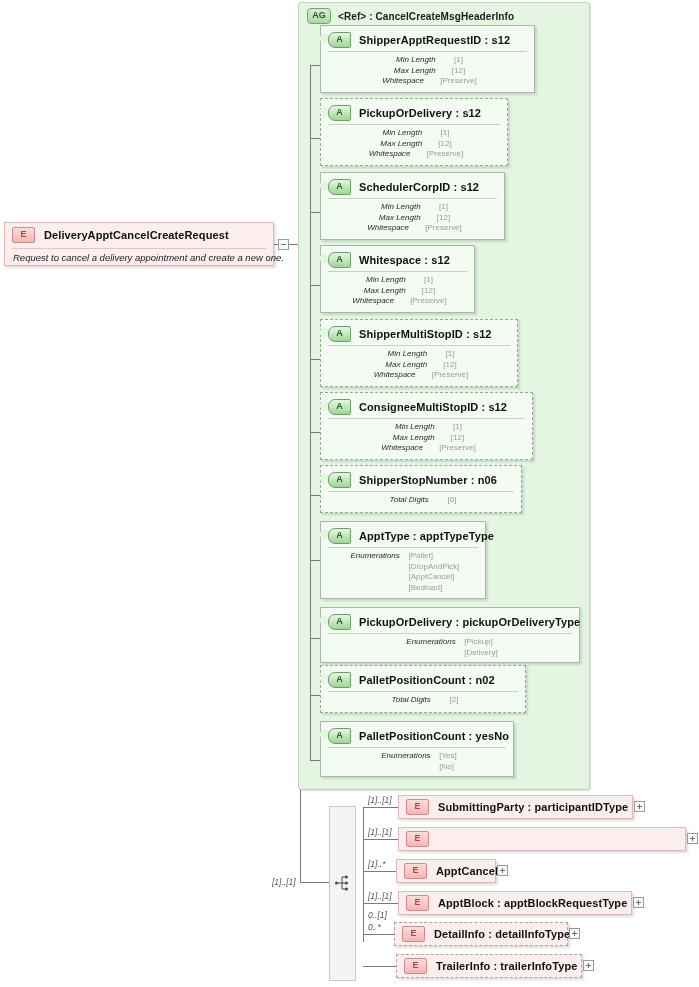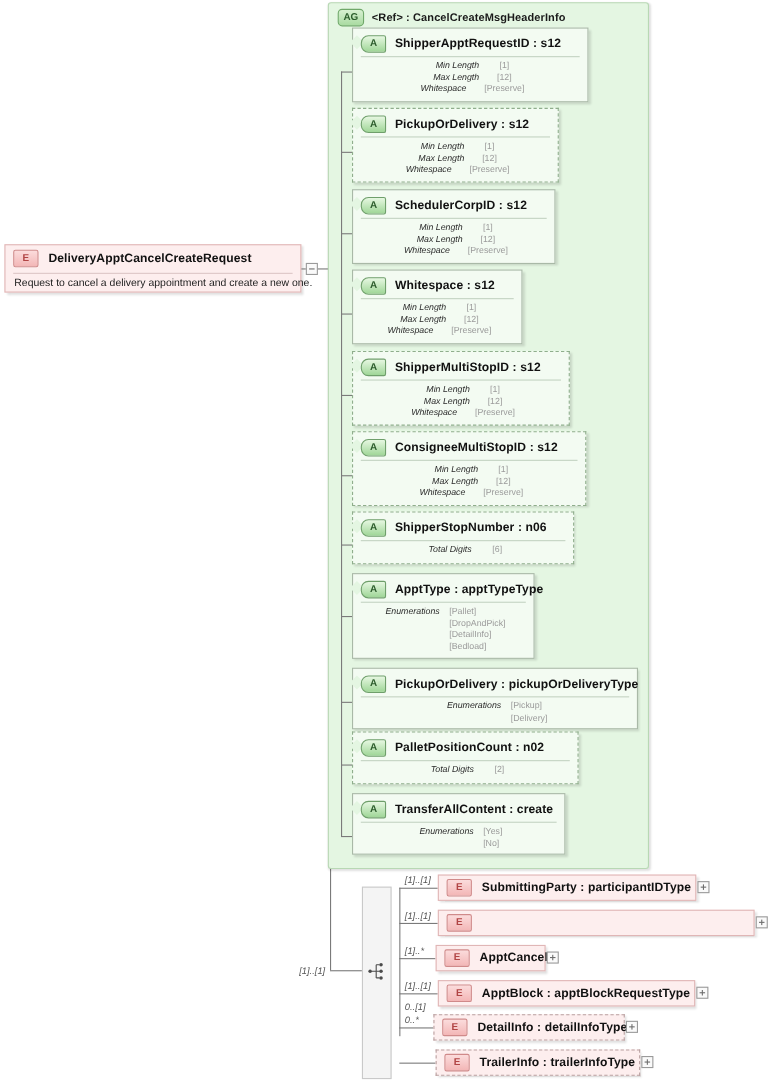--- a/index.html
+++ b/index.html
@@ -87,21 +87,21 @@
   .badge-e{
     display:inline-block;width:21px;height:14px;line-height:13px;
     text-align:center;font-size:9px;font-weight:bold;color:#b14444;
     background:linear-gradient(#fbdcdc,#f3b6b6);
     border:1px solid #d08a8a;border-radius:2px;
     margin-right:9px;flex:none;
   }
   .elem-name{font-size:11px;font-weight:bold;color:#111;letter-spacing:.1px;}
   .elem-sep{position:absolute;left:7px;right:7px;border-top:1px solid #ddc6c6;}
   .elem-doc{
-    position:absolute;left:8px;right:6px;font-size:9.5px;color:#222;
+    position:absolute;left:8px;right:6px;font-size:9.5px;font-style:italic;color:#222;
     white-space:nowrap;
   }
 
   
   .toggle{
     position:absolute;width:11px;height:11px;box-sizing:border-box;
     border:1px solid #9a9a9a;background:#fafafa;
   }
   .toggle:before{
     content:"";position:absolute;left:2px;top:4px;width:5px;height:1px;background:#6e6e6e;
@@ -312,21 +312,21 @@
       <span class="badge-a">A</span>
       <span class="attr-name">ApptType : apptTypeType</span>
     </div>
     <div class="attr-sep"></div>
     <div class="facets">
       <div class="facet-row" style="height:auto;align-items:flex-start;">
         <span class="facet-label">Enumerations</span>
         <span class="facet-vals">
           <span>[Pallet]</span>
           <span>[DropAndPick]</span>
-          <span>[DetailInfo]</span>
+          <span>[ApptCancel]</span>
           <span>[Bedload]</span>
         </span>
       </div>
     </div>
   </div>
 
   <div class="line-h" style="left:310px;top:638px;width:10px;"></div>
   <div class="attr solid" style="left:320px;top:607px;width:260px;height:56px;">
     <div class="attr-head">
       <span class="badge-a">A</span>
@@ -356,21 +356,21 @@
         <span class="facet-label">Total Digits</span>
         <span class="facet-val">[2]</span>
       </div>
     </div>
   </div>
 
   <div class="line-h" style="left:310px;top:760px;width:10px;"></div>
   <div class="attr solid" style="left:320px;top:721px;width:194px;height:56px;">
     <div class="attr-head">
       <span class="badge-a">A</span>
-      <span class="attr-name">TransferAllContent : create</span>
+      <span class="attr-name">PalletPositionCount : yesNo</span>
     </div>
     <div class="attr-sep"></div>
     <div class="facets">
       <div class="facet-row" style="height:auto;align-items:flex-start;">
         <span class="facet-label">Enumerations</span>
         <span class="facet-vals">
           <span>[Yes]</span>
           <span>[No]</span>
         </span>
       </div>

